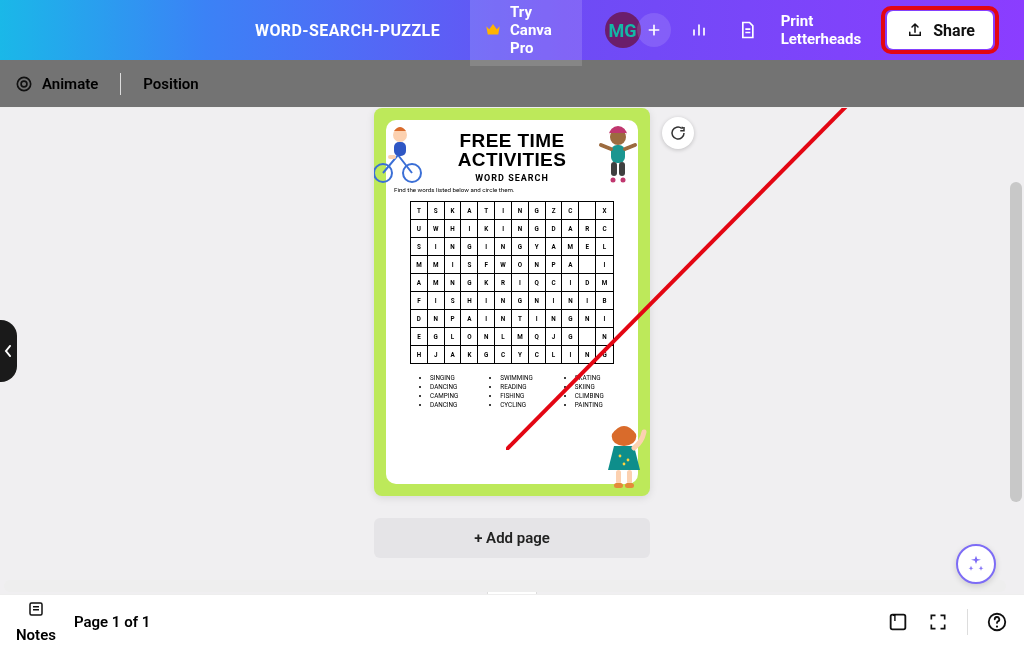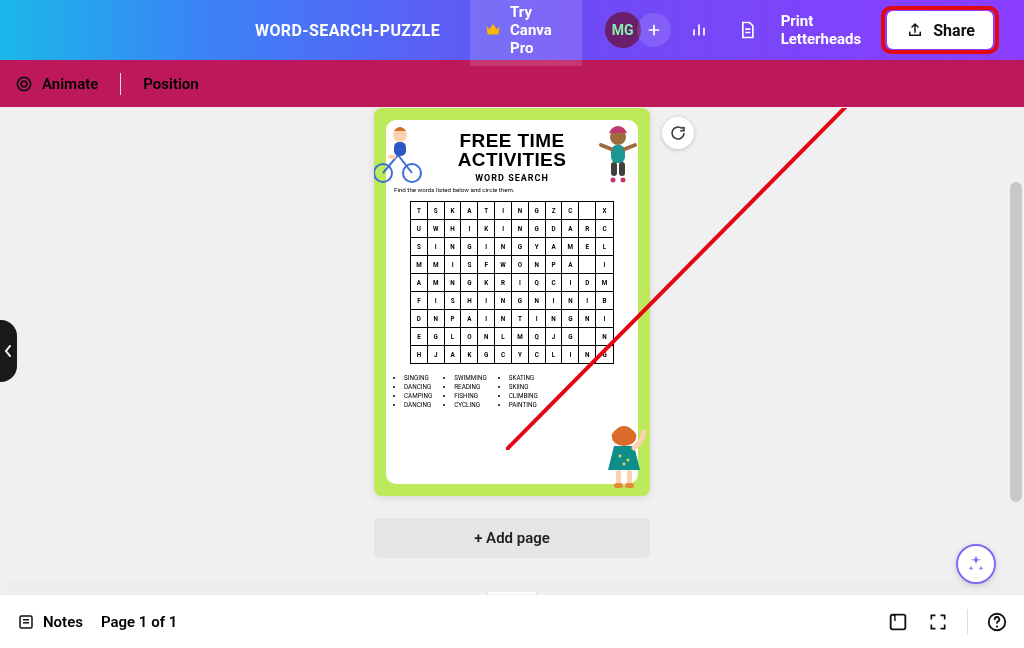--- a/index.html
+++ b/index.html
@@ -4,49 +4,49 @@
 <style>
   * { box-sizing: border-box; margin: 0; padding: 0; }
   body { font-family: -apple-system, BlinkMacSystemFont, "Segoe UI", Roboto, Helvetica, Arial, sans-serif; width:1024px; height:648px; overflow:hidden; background:#fff; position:relative; }
 
   
   .topbar { height:60px; width:100%; background:linear-gradient(90deg,#1ab8e8 0%, #3b82f6 20%, #6d4cf5 55%, #8b3dff 100%); display:flex; align-items:center; padding:0 31px; color:#fff; gap:8px; }
   .design-name { font-weight:700; font-size:16px; letter-spacing:.4px; margin-left:224px; margin-right:22px; white-space:nowrap; }
   .pill-btn { display:inline-flex; align-items:center; gap:8px; background:rgba(255,255,255,0.14); border-radius:0; padding:9px 14px; font-weight:700; font-size:15px; cursor:pointer; color:#fff; }
   .pill-btn.plain { background:transparent; padding:9px 10px; }
   .avatar-grp { display:flex; align-items:center; gap:0; }
-  .avatar { width:36px; height:36px; border-radius:50%; background:#6b1e6b; display:flex; align-items:center; justify-content:center; font-weight:700; font-size:14px; color:#86efac;margin-left:15px; }
+  .avatar { width:36px; height:36px; border-radius:50%; background:#6b1e6b; display:flex; align-items:center; justify-content:center; font-weight:700; font-size:18px; color:#14b8a6;margin-left:15px; }
   .plus-circle { width:34px; height:34px; border-radius:50%; background:rgba(255,255,255,0.12); display:flex; align-items:center; justify-content:center; margin-left:-4px; }
   .icon { width:20px; height:20px; display:flex; align-items:center; justify-content:center; }
   .share-wrap { position:relative; }
   .share-btn { background:#fff; color:#111; border-radius:6px; padding:9px 18px; display:inline-flex; align-items:center; gap:8px; font-weight:700; font-size:16px; cursor:pointer; }
   .share-highlight { position:absolute; top:-5px; left:-6px; right:-6px; bottom:-5px; border:4px solid #e30613; border-radius:10px; pointer-events:none; }
   .spacer { flex:1; }
 
   
-  .secondbar { height:48px; background:#be185d; border-bottom:1px solid #eee; display:flex; align-items:center; padding:0 14px; gap:22px; font-size:15px; }
+  .secondbar { height:48px; background:#737373; border-bottom:1px solid #eee; display:flex; align-items:center; padding:0 14px; gap:22px; font-size:15px; }
   .animate-btn { display:flex; align-items:center; gap:8px; font-weight:600; cursor:pointer; }
   .vline { width:1px; height:22px; background:#ddd; }
   .position-btn { font-weight:600; cursor:pointer; }
 
   
   .canvas-area { position:absolute; top:108px; bottom:54px; left:0; right:0; background:#f0eff1; overflow:hidden; }
   .doc-wrap { position:absolute; left:50%; transform:translateX(-50%); top:0; width:276px; }
   .doc { width:276px; height:388px; background:#bde95a; border-radius:8px; padding:12px; box-shadow:0 2px 8px rgba(0,0,0,.1); position:relative; overflow:hidden; }
   .paper { width:100%; height:100%; background:#fff; border-radius:10px; position:relative; padding:10px 8px 8px; }
   .title1 { font-family: "Arial Black", Arial, sans-serif; font-weight:900; font-size:19px; text-align:center; letter-spacing:.4px; }
   .title2 { font-family: "Arial Black", Arial, sans-serif; font-weight:900; font-size:19px; text-align:center; letter-spacing:.4px; margin-top:-3px; }
   .subtitle { text-align:center; font-size:9px; letter-spacing:1px; font-weight:700; margin-top:2px; }
   .instr { text-align:left; font-size:6.2px; margin-top:3px; }
   .grid { margin:7px auto 0; width:204px; border:1.5px solid #000; }
   .grid-row { display:flex; }
   .grid-row:not(:last-child) { border-bottom:1px solid #000; }
   .cell { width:17px; height:17px; display:flex; align-items:center; justify-content:center; font-size:6.3px; font-weight:700; }
   .cell:not(:last-child){ border-right:1px solid #000; }
-  .wordlist { display:flex; gap:12px; margin-top:9px; font-size:6.3px; }
+  .wordlist { display:flex; justify-content:center; gap:32px; margin-top:9px; font-size:6.3px; }
   .wordlist ul { list-style:disc; padding-left:10px; }
   .wordlist li { margin:1px 0; }
 
   
   .illus { position:absolute; }
   .illus svg { display:block; }
   .illus.boy-bike { top:3px; left:-18px; }
   .illus.boy-skate { top:5px; right:-4px; }
   .illus.girl-wave { bottom:-10px; right:-14px; }
 
@@ -58,21 +58,21 @@
 
   .side-tab { position:absolute; left:-2px; top:50%; transform:translateY(-50%); width:19px; height:62px; background:#1a1a1a; border-radius:0 16px 16px 0; display:flex; align-items:center; justify-content:center; cursor:pointer; }
 
   .vscrollbar { position:absolute; right:2px; top:4px; bottom:18px; width:12px; }
   .vscroll-thumb { position:absolute; right:0; width:12px; background:#c8c8c8; border-radius:6px; }
   .hscrollbar { position:absolute; left:4px; right:18px; bottom:2px; height:12px; }
   .hscroll-thumb { position:absolute; top:0; height:12px; background:#c8c8c8; border-radius:6px; }
 
   
   .bottombar { position:absolute; bottom:0; left:0; right:0; height:54px; background:#fff; border-top:1px solid #eee; display:flex; align-items:center; padding:0 16px; font-size:15px; gap:18px; }
-  .notes-btn { display:flex; align-items:center; gap:7px; font-weight:600; cursor:pointer; }
+  .notes-btn { display:flex; align-items:center; gap:7px; font-weight:600; cursor:pointer;flex-direction:column; }
   .pagelabel { font-weight:600; }
   .bottom-spacer { flex:1; }
   .zoom-group { display:flex; align-items:center; gap:14px; }
   .zoom-pct { font-weight:600; }
   .slider { position:relative; width:180px; height:4px; background:#d8d8db; border-radius:2px; cursor:pointer; }
   .slider-knob { position:absolute; top:50%; transform:translate(-50%,-50%); width:18px; height:18px; background:#000; border-radius:50%; }
   .right-tools { display:flex; align-items:center; gap:18px; margin-left:26px; }
   .tool-icon { width:22px; height:22px; display:flex; align-items:center; justify-content:center; cursor:pointer; position:relative; }
   .badge-num { position:absolute; top:2px; left:5px; font-size:9px; font-weight:800; }
 

